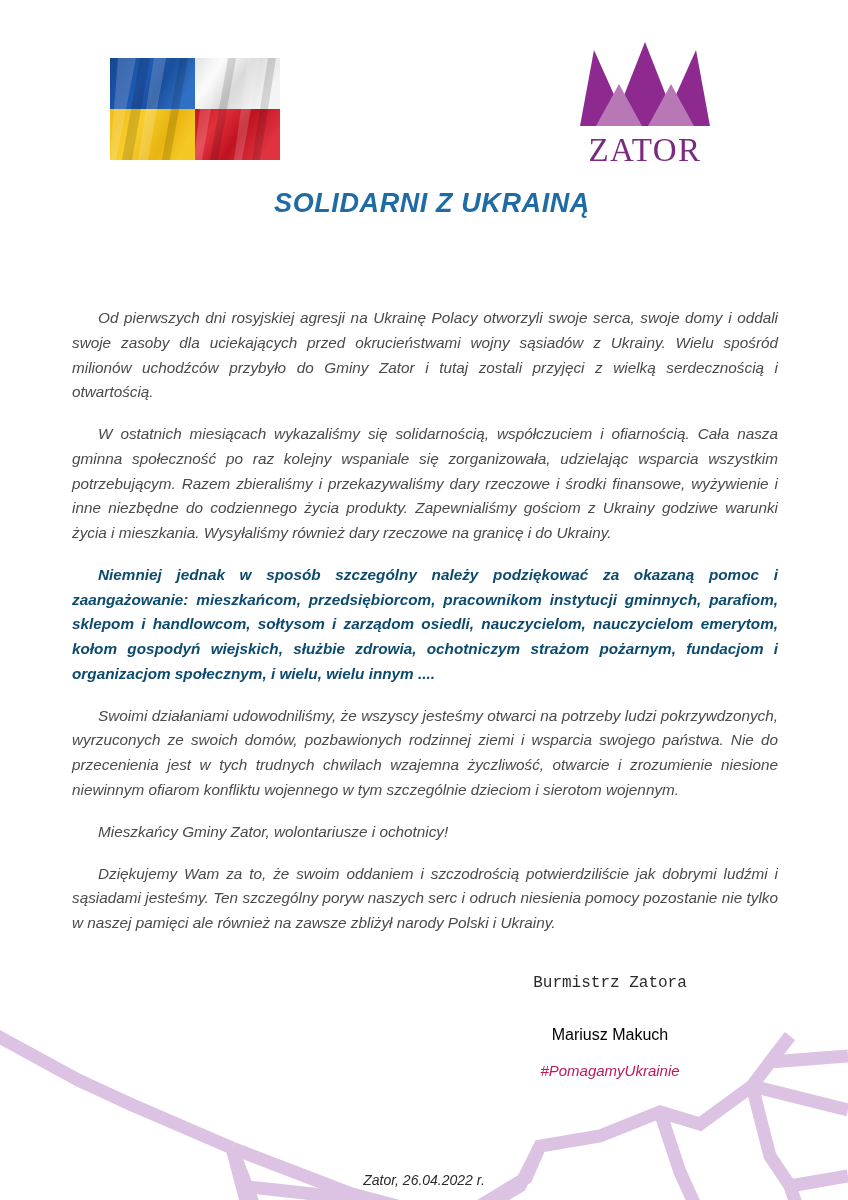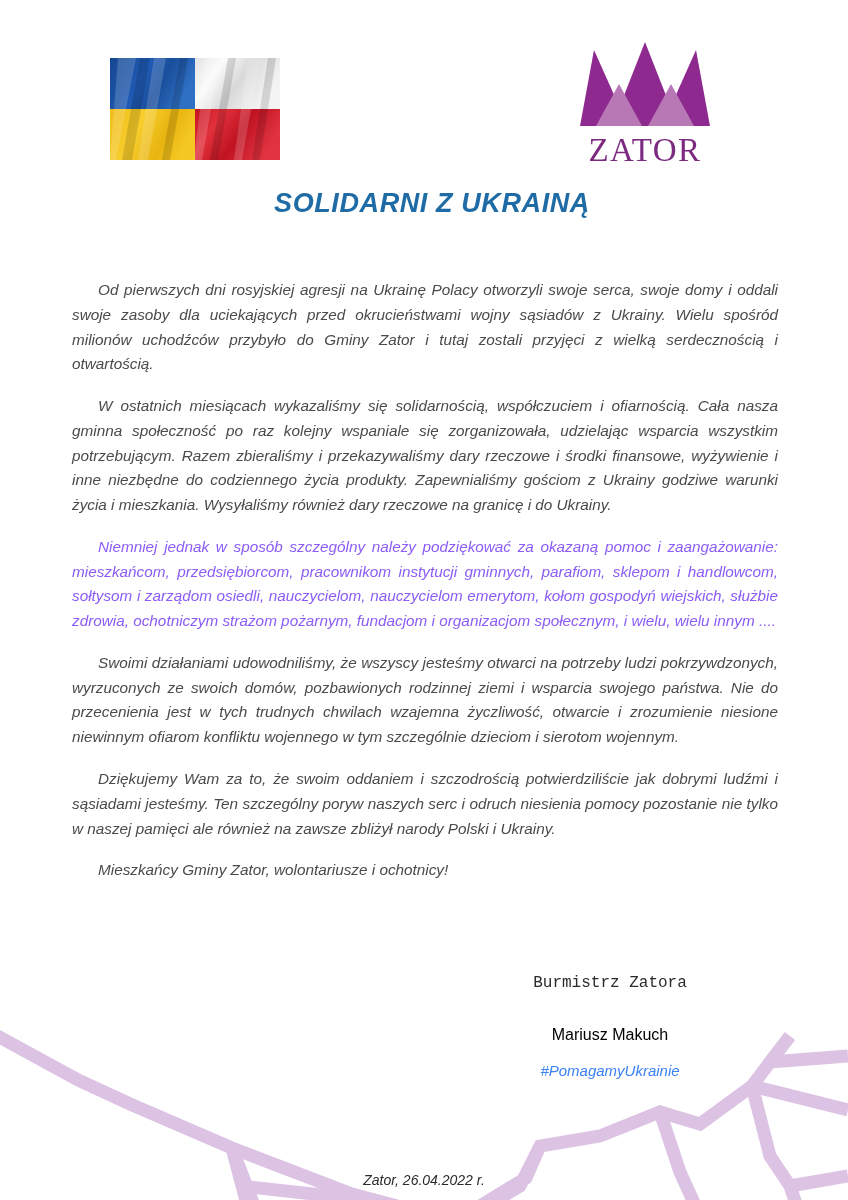--- a/index.html
+++ b/index.html
@@ -87,38 +87,38 @@
     font-size: 27px;
     letter-spacing: 0.6px;
     color: #1f6ba5;
     line-height: 1.42;
   }
 
   
   .body-copy {
     position: absolute;
     left: 72px;
-    top: 262px;
+    top: 290px;
     width: 706px;
     z-index: 2;
   }
   .para {
     font-family: "Liberation Sans", "DejaVu Sans", sans-serif;
     font-style: italic;
     font-size: 15.3px;
     line-height: 1.62;
     color: #4a4a4a;
     text-align: justify;
     text-indent: 26px;
     margin: 0 0 17px 0;
     hyphens: none;
   }
   .para.bold {
-    font-weight: normal;
-    color: #8b5cf6;
+    font-weight: bold;
+    color: #0c4a6e;
   }
   .para:last-child { margin-bottom: 0; }
 
   
   .signature {
     position: absolute;
     left: 430px;
     top: 958px;
     width: 360px;
     text-align: center;
@@ -133,21 +133,21 @@
   }
   .sig-name {
     font-size: 16px;
     color: #000000;
     line-height: 1.2;
     margin-bottom: 18px;
   }
   .sig-hashtag {
     font-style: italic;
     font-size: 15px;
-    color: #3b82f6;
+    color: #be185d;
     line-height: 1.2;
   }
 
   
   .footer {
     position: absolute;
     left: 0;
     top: 1155px;
     width: 848px;
     text-align: center;
@@ -250,22 +250,22 @@
 
   <div class="title-block">
     <div class="title-line">SOLIDARNI Z UKRAINĄ</div>
   </div>
 
   <div class="body-copy">
     <p class="para">Od pierwszych dni rosyjskiej agresji na Ukrainę Polacy otworzyli swoje serca, swoje domy i oddali swoje zasoby dla uciekających przed okrucieństwami wojny sąsiadów z Ukrainy. Wielu spośród milionów uchodźców przybyło do Gminy Zator i tutaj zostali przyjęci z wielką serdecznością i otwartością.</p>
     <p class="para">W ostatnich miesiącach wykazaliśmy się solidarnością, współczuciem i ofiarnością. Cała nasza gminna społeczność po raz kolejny wspaniale się zorganizowała, udzielając wsparcia wszystkim potrzebującym. Razem zbieraliśmy i przekazywaliśmy dary rzeczowe i środki finansowe, wyżywienie i inne niezbędne do codziennego życia produkty. Zapewnialiśmy gościom z Ukrainy godziwe warunki życia i mieszkania. Wysyłaliśmy również dary rzeczowe na granicę i do Ukrainy.</p>
     <p class="para bold">Niemniej jednak w sposób szczególny należy podziękować za okazaną pomoc i zaangażowanie: mieszkańcom, przedsiębiorcom, pracownikom instytucji gminnych, parafiom, sklepom i handlowcom, sołtysom i zarządom osiedli, nauczycielom, nauczycielom emerytom, kołom gospodyń wiejskich, służbie zdrowia, ochotniczym strażom pożarnym, fundacjom i organizacjom społecznym, i wielu, wielu innym ....</p>
     <p class="para">Swoimi działaniami udowodniliśmy, że wszyscy jesteśmy otwarci na potrzeby ludzi pokrzywdzonych, wyrzuconych ze swoich domów, pozbawionych rodzinnej ziemi i wsparcia swojego państwa. Nie do przecenienia jest w tych trudnych chwilach wzajemna życzliwość, otwarcie i zrozumienie niesione niewinnym ofiarom konfliktu wojennego w tym szczególnie dzieciom i sierotom wojennym.</p>
+    <p class="para">Mieszkańcy Gminy Zator, wolontariusze i ochotnicy!</p>
     <p class="para">Dziękujemy Wam za to, że swoim oddaniem i szczodrością potwierdziliście jak dobrymi ludźmi i sąsiadami jesteśmy. Ten szczególny poryw naszych serc i odruch niesienia pomocy pozostanie nie tylko w naszej pamięci ale również na zawsze zbliżył narody Polski i Ukrainy.</p>
-    <p class="para">Mieszkańcy Gminy Zator, wolontariusze i ochotnicy!</p>
   </div>
 
   <div class="signature">
     <div class="sig-role">Burmistrz Zatora</div>
     <div class="sig-name">Mariusz Makuch</div>
     <div class="sig-hashtag">#PomagamyUkrainie</div>
   </div>
 
   <div class="footer">
     <span class="footer-text">Zator, 26.04.2022 r.</span>

